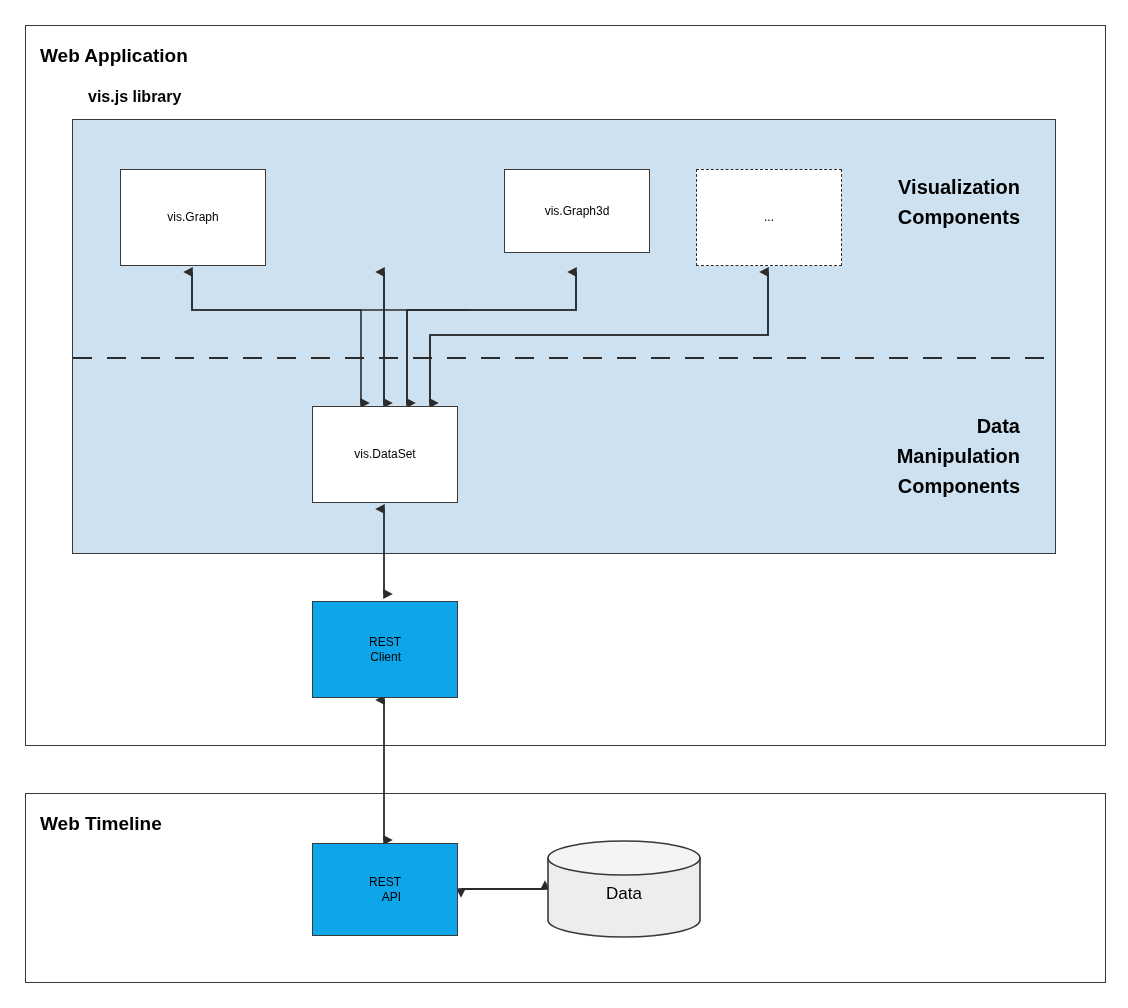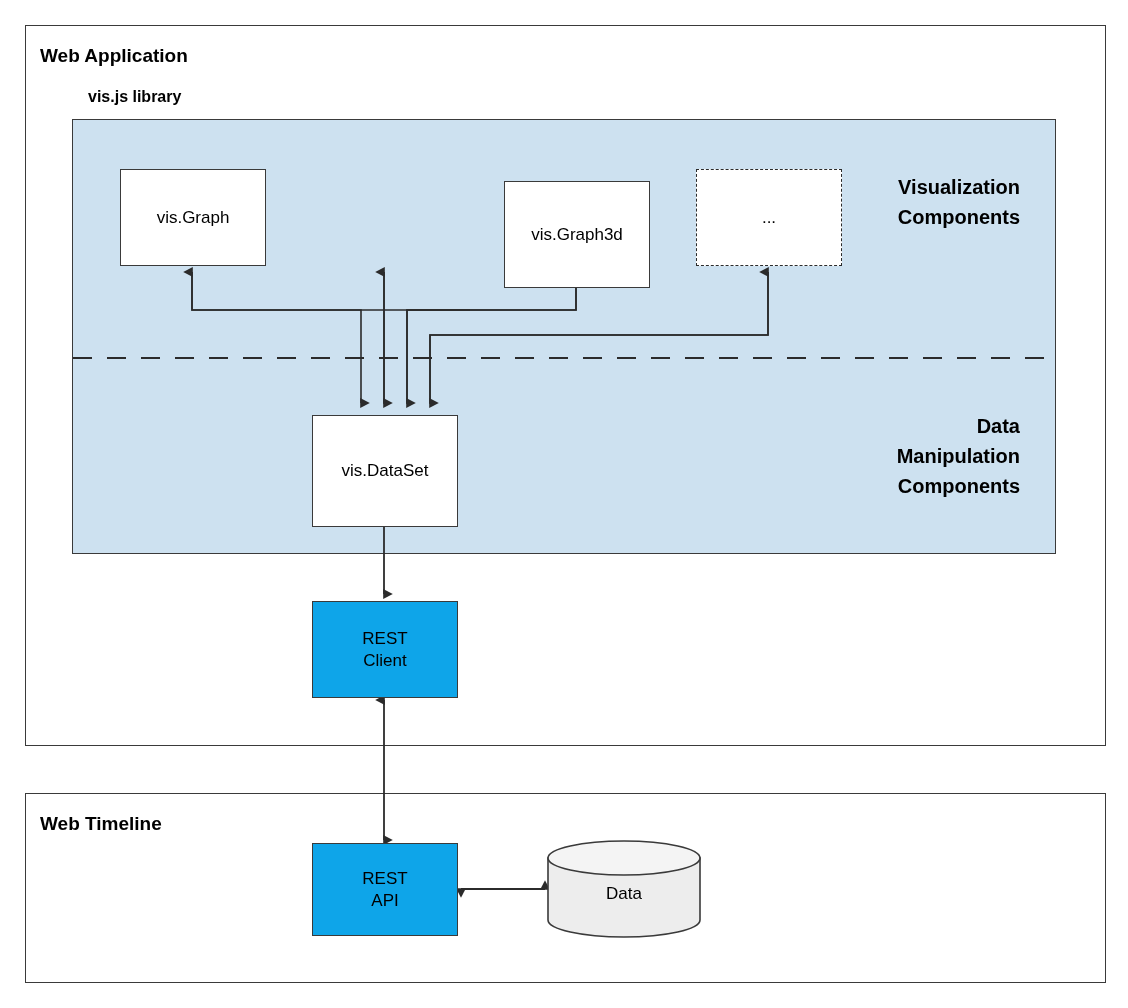--- a/index.html
+++ b/index.html
@@ -50,22 +50,22 @@
     background: #cde1f0;
     border: 1px solid #3a3a3a;
     box-sizing: border-box;
   }
   .node {
     position: absolute;
     box-sizing: border-box;
     display: flex;
     align-items: center;
     justify-content: center;
-    text-align: center;
-    font-size: 17px;
+    text-align: right;
+    font-size: 12px;
     color: #000000;
     line-height: 1.25;
     background: #ffffff;
     border: 1px solid #3a3a3a;
   }
   .node.gray {
     background: #0ea5e9;
   }
   .node.dashed {
     border: 1.6px dashed #2b2b2b;
@@ -138,32 +138,32 @@
     <line x1="384" y1="700" x2="384" y2="840" stroke="#2b2b2b" stroke-width="1.8" marker-start="url(#arrowStart)" marker-end="url(#arrowEnd)"></line>
 
     <line x1="461" y1="889" x2="545" y2="889" stroke="#2b2b2b" stroke-width="1.8" marker-start="url(#arrowStart)" marker-end="url(#arrowEnd)"></line>
   </svg>
 
   <div class="node" style="left:120px; top:169px; width:146px; height:97px;">
     <span>vis.Graph</span>
   </div>
 
 
-  <div class="node" style="left:504px; top:169px; width:146px; height:107px;margin-top:12px;">
+  <div class="node" style="left:504px; top:169px; width:146px; height:84px;">
     <span>vis.Graph3d</span>
   </div>
 
   <div class="node dashed" style="left:696px; top:169px; width:146px; height:97px;">
     <span>...</span>
   </div>
 
   <div class="side-label" style="left:700px; top:172px; width:320px;">Visualization
 Components</div>
 
-  <div class="node" style="left:312px; top:415px; width:146px; height:112px;">
+  <div class="node" style="left:312px; top:406px; width:146px; height:97px;">
     <span>vis.DataSet</span>
   </div>
 
   <div class="side-label" style="left:700px; top:411px; width:320px;">Data
 Manipulation
 Components</div>
 
   <div class="node gray" style="left:312px; top:601px; width:146px; height:97px;">
     <span style="white-space:pre-line;">REST
 Client</span>

